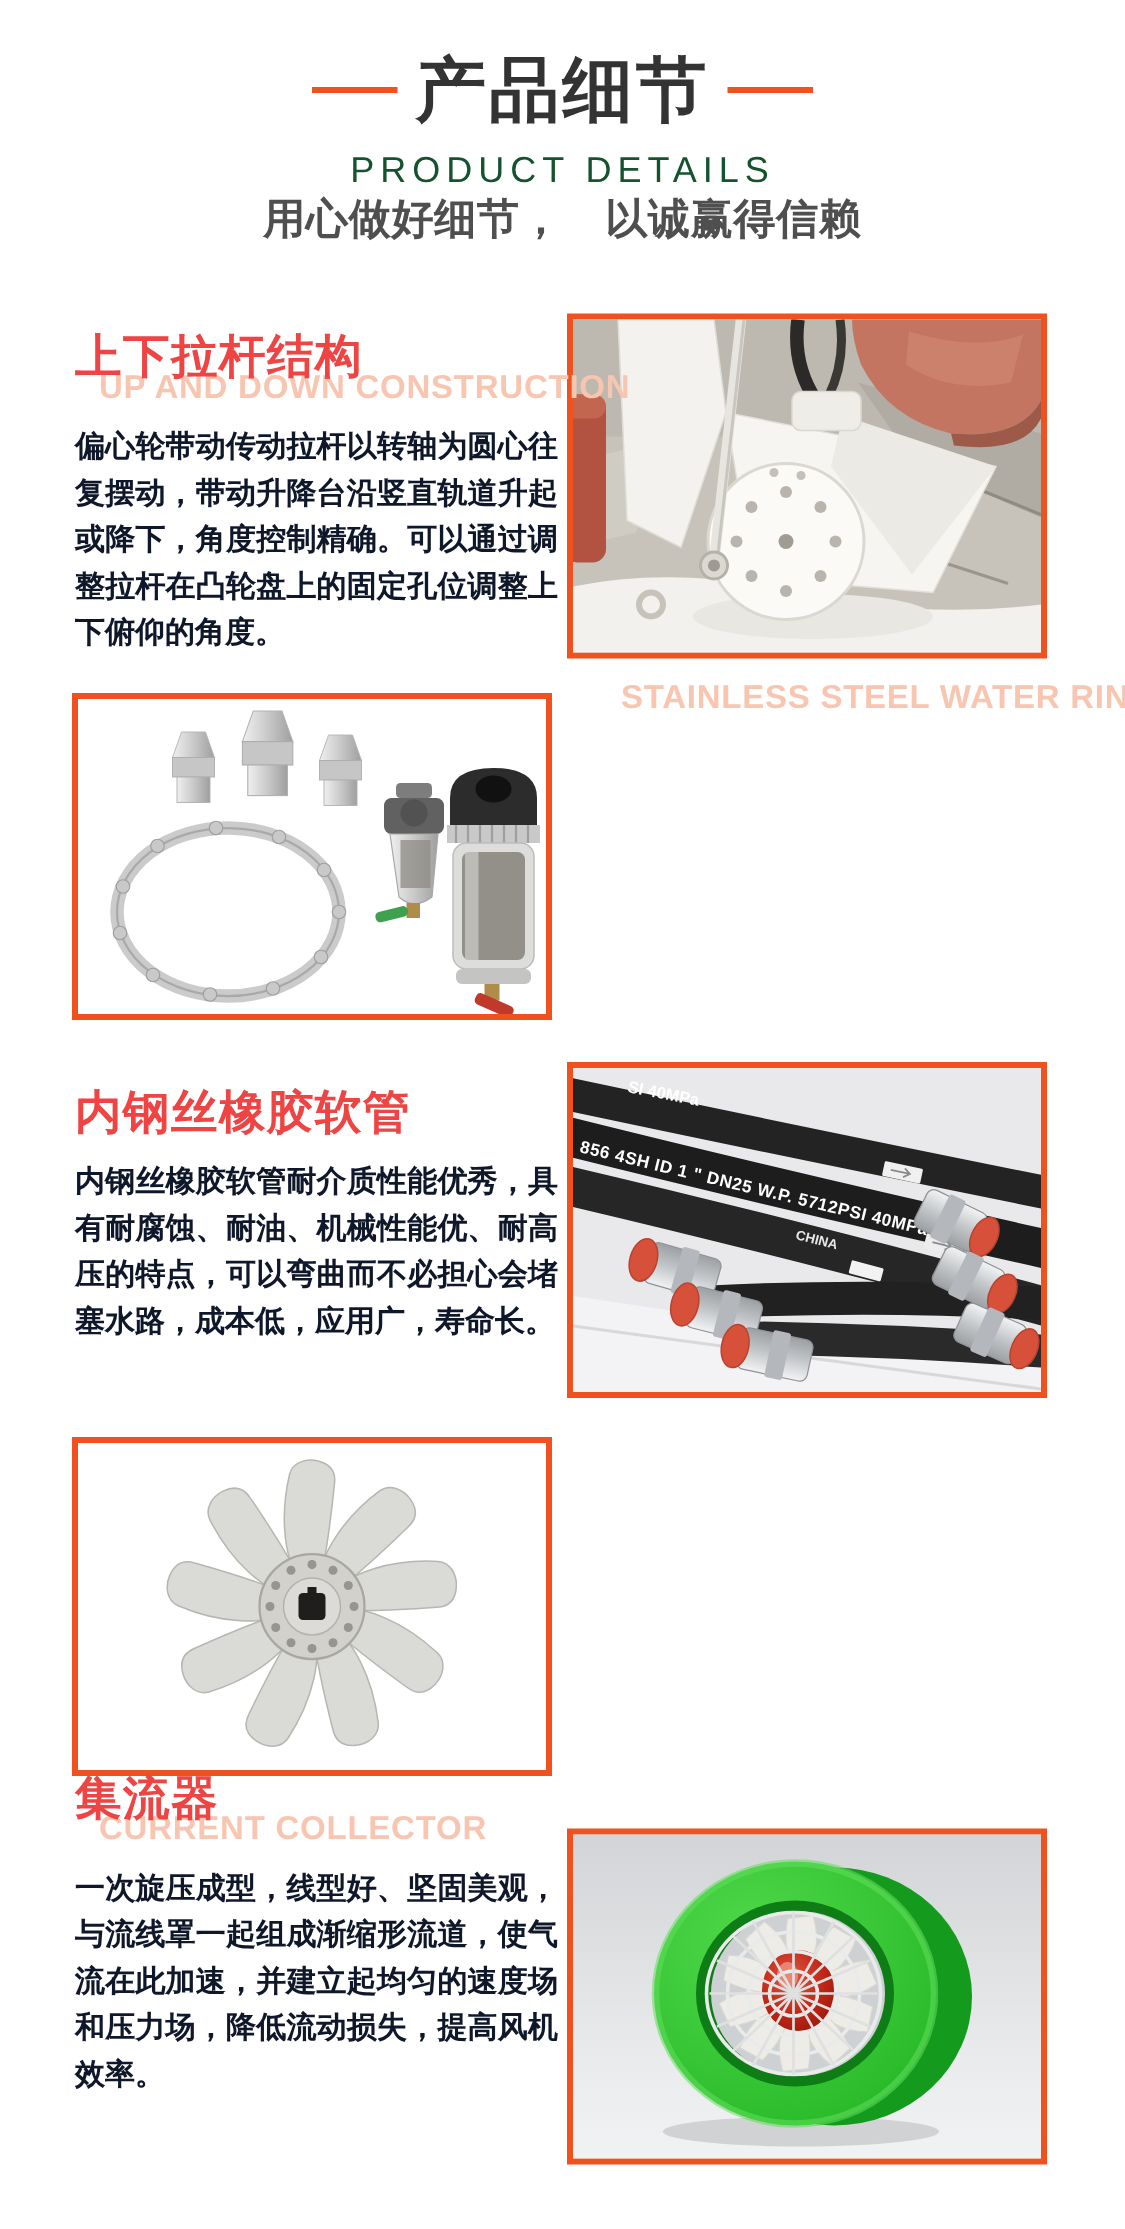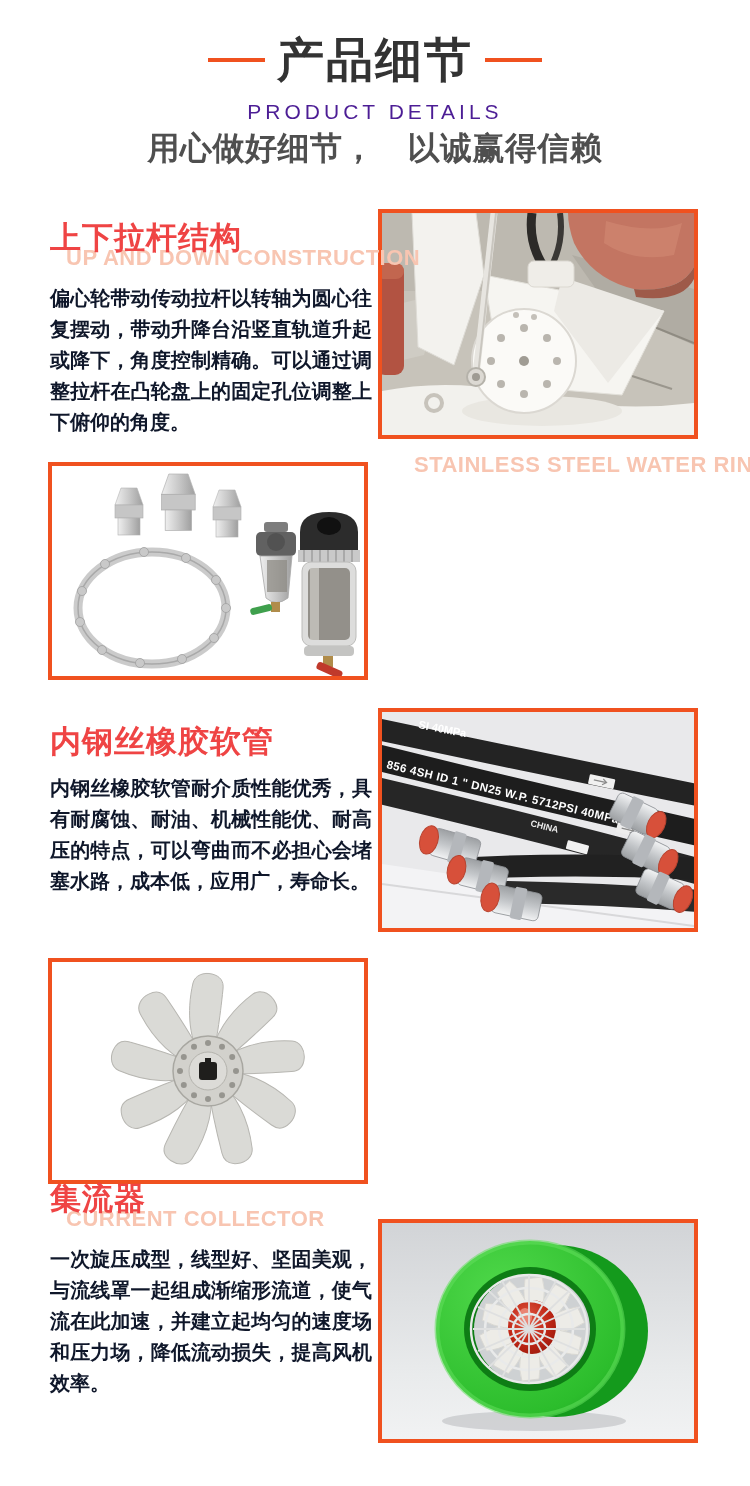--- a/index.html
+++ b/index.html
@@ -4,22 +4,22 @@
 <style>
   :root{ --accent:#f0511f; --en:#f8c5b1; }
   html,body{margin:0;padding:0;background:#ffffff;}
   body{font-family:"Liberation Sans","DejaVu Sans",sans-serif;}
   #page{position:relative;width:750px;height:1486px;background:#ffffff;overflow:hidden;margin:0 auto;}
 
   
   .title-row{position:absolute;top:34px;left:0;width:750px;display:flex;align-items:center;justify-content:center;gap:12px;}
   .main-title{font-size:47px;font-weight:900;color:#333333;letter-spacing:2px;margin:0;line-height:1.1;}
   .dash{width:57px;height:4px;background:var(--accent);}
-  .subtitle{position:absolute;top:100px;left:0;width:750px;text-align:center;font-size:21px;letter-spacing:4px;color:#4c1d95;font-weight:400;}
-  .tagline{position:absolute;top:127px;left:0;width:750px;text-align:center;font-size:32px;font-weight:800;color:#4f4f4f;letter-spacing:0.5px;}
+  .subtitle{position:absolute;top:100px;left:0;width:750px;text-align:center;font-size:24px;letter-spacing:4px;color:#14532d;font-weight:400;}
+  .tagline{position:absolute;top:127px;left:0;width:750px;text-align:center;font-size:28px;font-weight:800;color:#4f4f4f;letter-spacing:0.5px;}
 
   
   .text-block{position:absolute;}
   .sec-title{margin:0;font-size:31px;font-weight:900;color:#ef4444;line-height:38px;letter-spacing:1px;position:relative;z-index:2;}
   .sec-en{position:relative;z-index:1;margin-top:-13px;font-size:22px;font-weight:800;color:var(--en);line-height:27px;white-space:nowrap;letter-spacing:0.5px;margin-left:16px;}
   .sec-body{margin:12px 0 0 0;font-size:20px;line-height:31px;color:#0f172a;font-weight:600;text-align:justify;}
   .s1-text{left:50px;top:219px;width:322px;}
   .s2-text{left:398px;top:464px;width:322px;}
   .s3-text{left:50px;top:723px;width:322px;}
   .s4-text{left:398px;top:962px;width:322px;}

